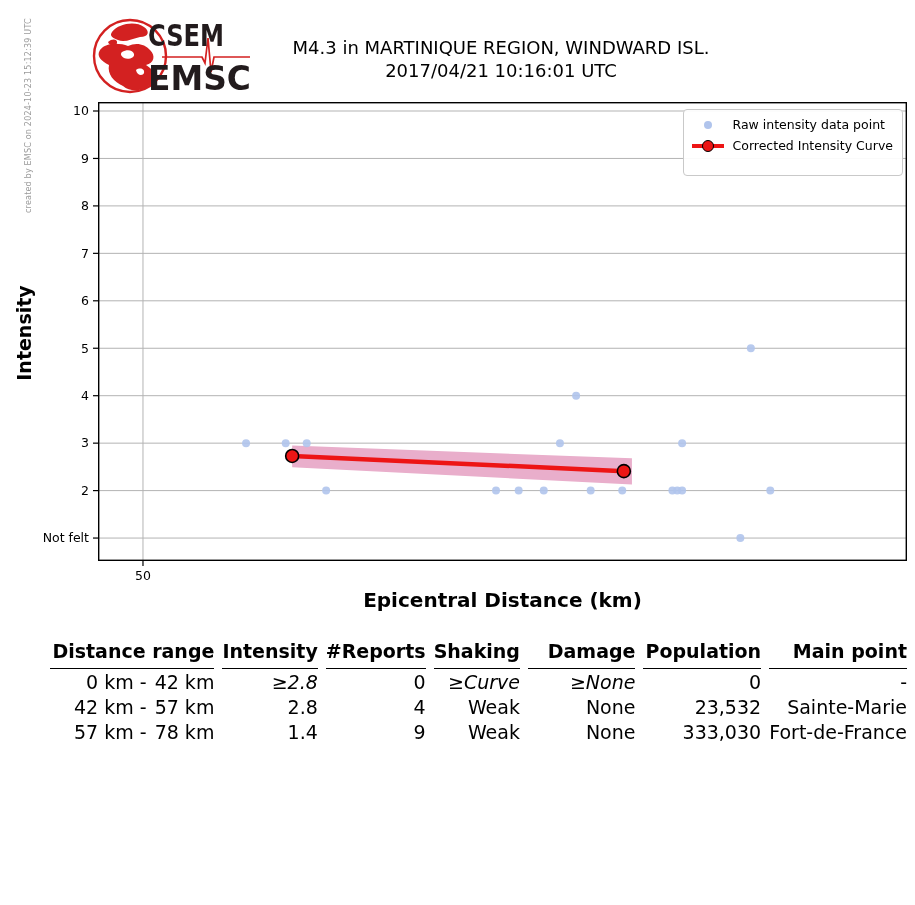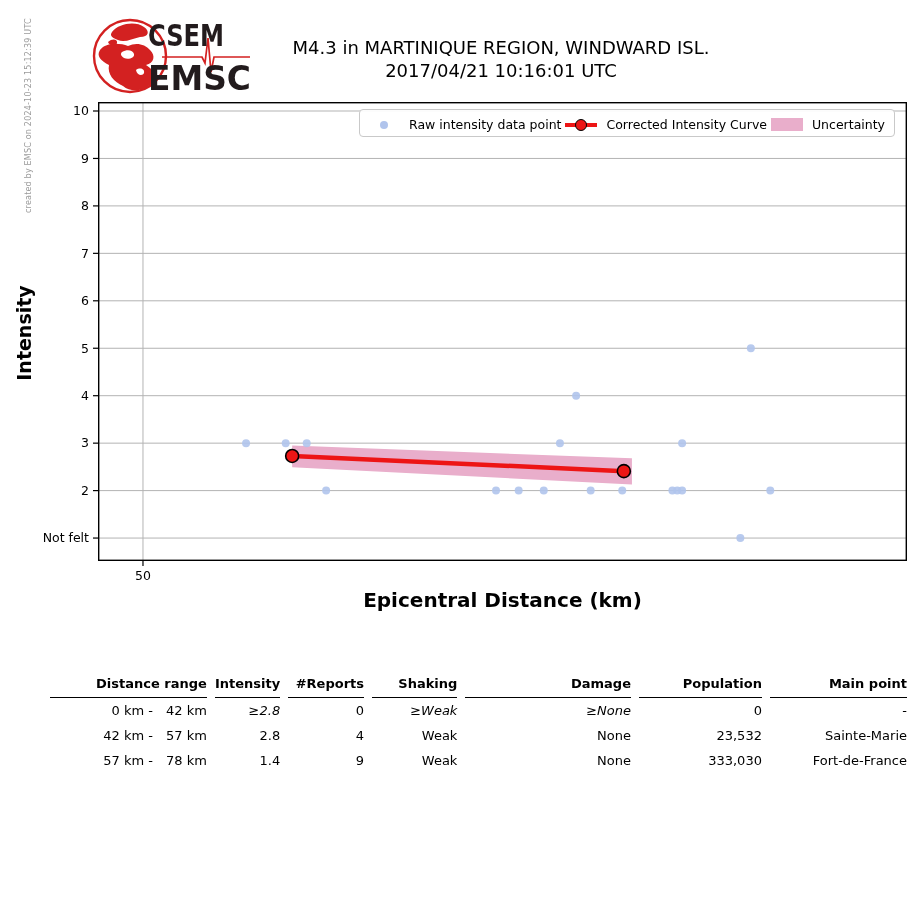--- a/index.html
+++ b/index.html
@@ -11,39 +11,39 @@
     position:absolute;left:24px;top:213px;transform:rotate(-90deg);transform-origin:0 0;
     white-space:nowrap;font-size:8px;color:#9a9a9a;letter-spacing:.2px;
   }
   .logo{position:absolute;left:84px;top:12px;width:180px;height:95px;}
   .titles{position:absolute;left:93px;top:37px;width:816px;text-align:center;font-weight:normal;}
   .title-line1{font-size:18px;line-height:22px;}
   .title-line2{font-size:18px;line-height:23px;}
   .plot{position:absolute;left:98px;top:102px;width:809px;height:583px;}
   .plot svg{position:absolute;left:0;top:0;overflow:visible;}
   .legend{
-    position:absolute;right:12px;top:7px;background:rgba(255,255,255,.92);
-    border:1px solid #c9c9c9;border-radius:4px;padding:6px 9px 3px 8px;
-    display:flex;flex-direction:row;gap:4px;
+    position:absolute;right:4px;top:7px;background:rgba(255,255,255,.92);
+    border:1px solid #c9c9c9;border-radius:4px;padding:6px 9px 21px 8px;
+    display:flex;flex-direction:column;gap:4px;
   }
   .legend-row{display:flex;align-items:center;gap:9px;height:17px;font-size:12.5px;white-space:nowrap;}
   .sw{width:32px;flex:0 0 32px;display:flex;align-items:center;justify-content:center;position:relative;height:14px;}
   .sw-dot i{display:block;width:8px;height:8px;border-radius:50%;background:var(--sw);}
   .sw-line .bar{position:absolute;left:0;top:5px;width:32px;height:4.5px;background:var(--sw);}
   .sw-line .dot{position:absolute;left:10px;top:1px;width:12px;height:12px;border-radius:50%;
     background:var(--sw);border:1.5px solid #000;box-sizing:border-box;}
   .sw-band i{display:block;width:32px;height:13px;background:var(--sw);}
   .ylabel{
     position:absolute;left:13px;top:420px;width:174px;text-align:center;
     transform:rotate(-90deg);transform-origin:0 0;font-weight:bold;font-size:19px;
   }
   .xlabel{position:absolute;left:98px;top:588px;width:809px;text-align:center;font-weight:bold;font-size:20px;}
   table.itable{
     position:absolute;left:42px;top:637px;border-collapse:separate;border-spacing:8px 0;
-    font-size:13px;table-layout:fixed;margin-top:36px;
+    font-size:19px;table-layout:fixed;
   }
   table.itable th{
     font-weight:bold;text-align:right;white-space:nowrap;
     padding:3px 0 6px 0;border-bottom:1.5px solid #000;
   }
   table.itable td{text-align:right;white-space:nowrap;padding:0;height:25px;vertical-align:middle;}
   .c1{width:104px;}.c2{width:46px;}.c3{width:58px;}.c4{width:76px;}
   .c5{width:86px;}.c6{width:168px;}.c7{width:124px;}.c8{width:138px;}
   td.rep{padding-right:18px;}
   th.city,td.city{padding-right:13px;}
@@ -141,26 +141,20 @@
         </span>
       <span>Raw intensity data point</span>
     </div>
     <div class="legend-row">
       <span class="sw sw-line" style="--sw: #ed1515;">
           <span class="bar"></span>
           <span class="dot"></span>
         </span>
       <span>Corrected Intensity Curve</span>
     </div>
-    <div class="legend-row">
-      <span class="sw sw-band" style="--sw: #e9aecb;">
-          <i></i>
-        </span>
-      <span>Uncertainty</span>
-    </div>
   </div>
 </div>
 
 <div class="xlabel">Epicentral Distance (km)</div>
 
 <table class="itable">
   <colgroup>
     <col class="c1">
       <col class="c2">
       <col class="c3">
@@ -180,21 +174,21 @@
       <th>Population</th>
       <th class="city">Main point</th>
     </tr>
   </thead>
   <tbody>
     <tr>
       <td>0 km -</td>
       <td>42 km</td>
       <td class="italic">≥2.8</td>
       <td class="rep">0</td>
-      <td class="italic">≥Weak</td>
+      <td class="italic">≥Curve</td>
       <td class="italic">≥None</td>
       <td>0</td>
       <td class="city">-</td>
     </tr>
     <tr>
       <td>42 km -</td>
       <td>57 km</td>
       <td>2.8</td>
       <td class="rep">4</td>
       <td>Weak</td>

